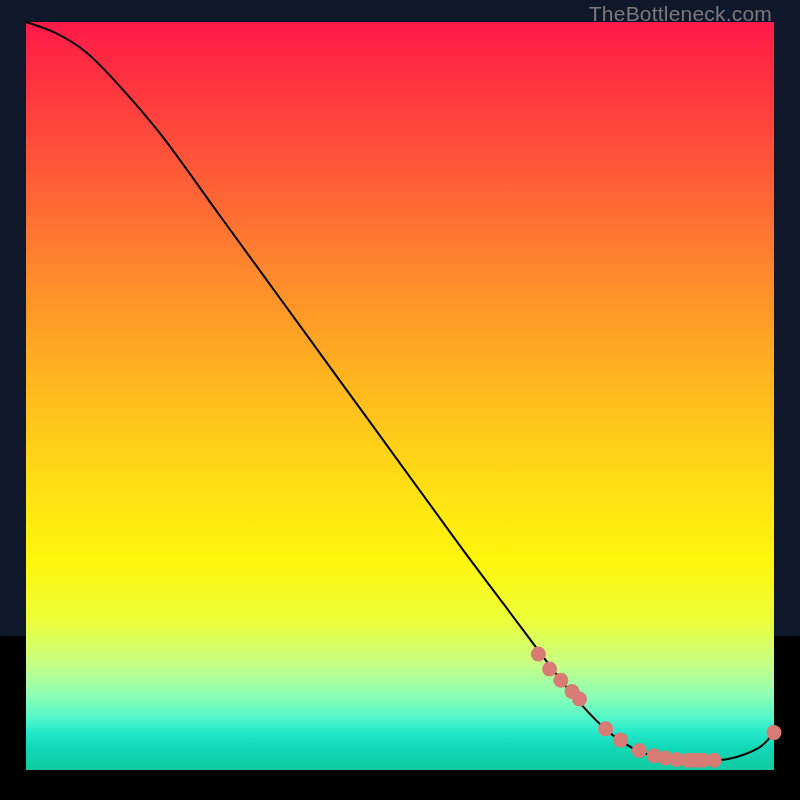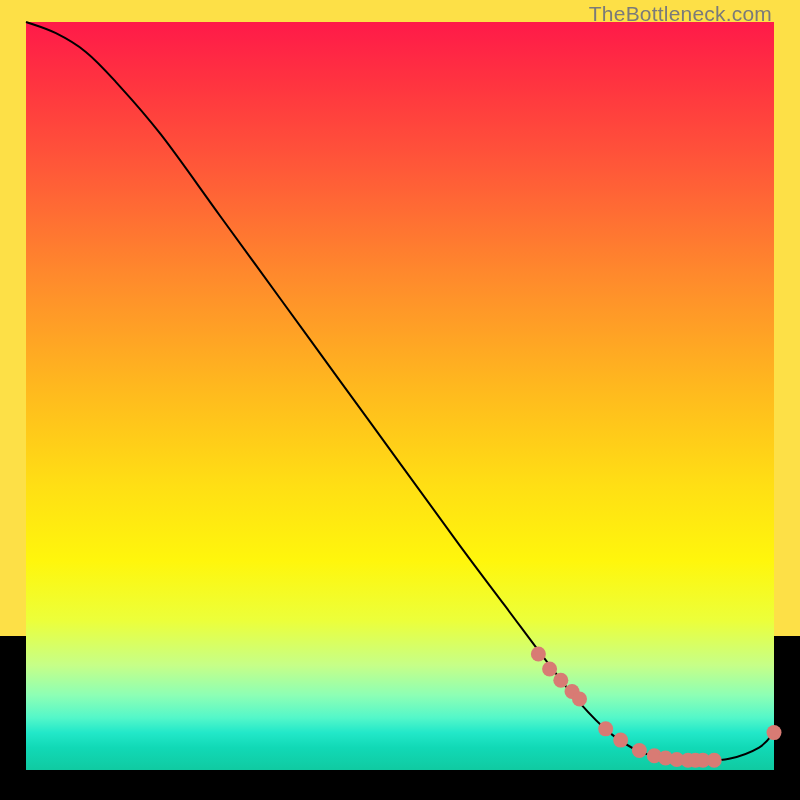--- a/index.html
+++ b/index.html
@@ -8,21 +8,21 @@
     width: 800px;
     height: 800px;
     background: #000;
     overflow: hidden;
     font-family: Arial, Helvetica, sans-serif;
   }
   .stage {
     position: relative;
     width: 800px;
     height: 636px;
-    background: #fde047;
+    background: #0f172a;
   }
   .plot {
     position: absolute;
     left: 26px;
     top: 22px;
     width: 748px;
     height: 748px;
     background: linear-gradient(to bottom,
       #ff1a49 0%,
       #ff3340 8%,

